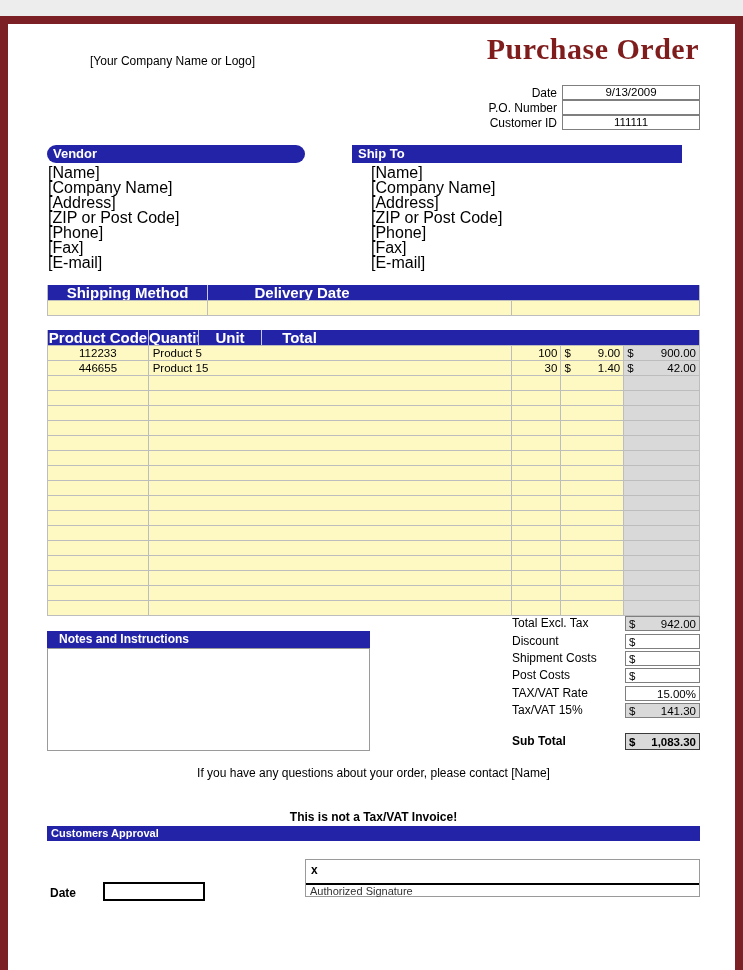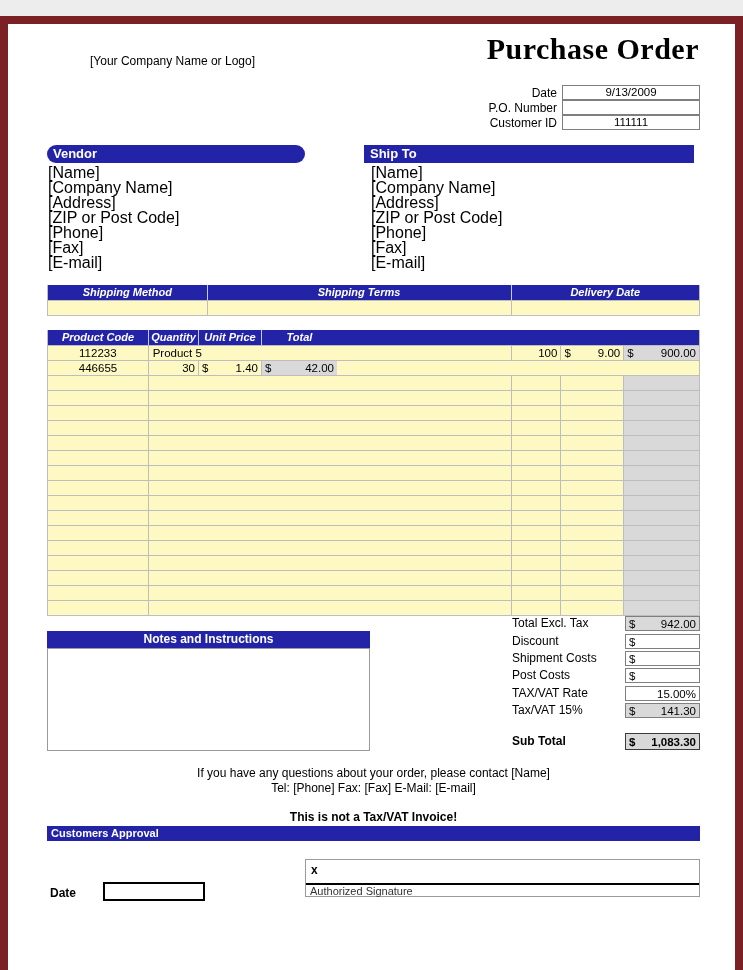--- a/index.html
+++ b/index.html
@@ -4,62 +4,62 @@
 <style>
   * { margin:0; padding:0; box-sizing:border-box; }
   body { background:#ededed; font-family:"Liberation Sans", sans-serif; }
   .page { position:relative; width:743px; height:970px; background:#ffffff; margin:16px auto;
           font-size:12px; color:#000; overflow:hidden; }
   .frame { position:absolute; inset:0; border:8px solid #7b2125; pointer-events:none; z-index:50; }
   .abs { position:absolute; }
 
   #company { left:90px; top:38px; font-size:12px; }
   #title { right:44px; top:16px; font-family:"Liberation Serif", serif; font-weight:bold;
-           font-size:30px; color:#000000; letter-spacing:0.5px; }
+           font-size:30px; color:#7f1d1d; letter-spacing:0.5px; }
 
   .meta-row { position:absolute; right:43px; display:flex; align-items:center; height:15px; }
   .meta-label { width:120px; text-align:right; padding-right:5px; font-size:12px; }
   .meta-box { width:138px; height:15px; border:1px solid #7f7f7f; font-size:11.5px;
               text-align:center; line-height:13px; background:#fff; }
 
   .bar { position:absolute; background:#2323a8; color:#fff; font-weight:bold;
          font-size:13px; height:18px; line-height:18px; padding-left:6px; }
   .addr { position:absolute; font-size:16px; line-height:15px; }
   .addr div { height:15px; }
 
   .flextable { position:absolute; left:47px; width:653px;
                border-left:1px solid #bdbdbd; border-right:1px solid #bdbdbd; }
   .tr { display:flex; height:15px; border-bottom:1px solid #bdbdbd; background:#fef9c3; }
   .tr.th { height:16px; background:#2323a8; border-bottom:1px solid #bdbdbd; }
   .td { border-right:1px solid #bdbdbd; font-size:11.5px; line-height:14px; overflow:hidden; }
   .td:last-child { border-right:none; }
-  .th .td { color:#fff; font-weight:bold; text-align:center; font-size:11px; line-height:15px;
-            border-right:1px solid rgba(255,255,255,0.75);font-style:italic; }
+  .th .td { color:#fff; font-weight:bold; text-align:center; font-size:15px; line-height:15px;
+            border-right:1px solid rgba(255,255,255,0.75); }
   .th .td:last-child { border-right:none; }
 
   
   .s-method { width:160px; } .s-terms { width:305px; } .s-date { width:188px; }
 
   
   .c-code  { width:101px; text-align:center; }
   .c-name  { width:364px; text-align:left; padding-left:4px; }
   .c-qty   { width:50px;  text-align:right; padding-right:3px; }
   .c-price { width:63px;  display:flex; justify-content:space-between; padding:0 3px; }
   .c-total { width:75px;  display:flex; justify-content:space-between; padding:0 3px; background:#d9d9d9; }
   .th .c-price, .th .c-total { display:block; background:transparent; padding:0; }
 
   .sum-label { position:absolute; left:512px; font-size:12px; height:15px; line-height:15px; }
   .sum-box { position:absolute; left:625px; width:75px; height:15px; border:1px solid #7f7f7f;
              font-size:11.5px; display:flex; justify-content:space-between; align-items:center;
              padding:0 3px; background:#fff; }
   .sum-box.gray { background:#d9d9d9; }
   .sum-box.bold { font-weight:bold; border:1px solid #3a3a3a; }
 
-  #notes-bar { left:47px; top:615px; width:323px; height:17px; text-align:center;
-               padding-left:0; font-size:12px; line-height:17px; }
+  #notes-bar { left:47px; top:615px; width:323px; height:17px; text-align:left;
+               padding-left:12px; font-size:12px; line-height:17px; }
   #notes-box { left:47px; top:632px; width:323px; height:103px; border:1px solid #9a9a9a; background:#fff; }
 
   .centerline { position:absolute; left:47px; width:653px; text-align:center; font-size:12px; }
 
   #approval-bar { left:47px; top:810px; width:653px; height:15px; font-size:11px; line-height:15px; padding-left:4px; }
 
   #date-label { left:50px; top:870px; font-weight:bold; font-size:12px; }
   #date-box { left:103px; top:866px; width:102px; height:19px; border:2px solid #000; background:#fff; }
 
   #sig-box { left:305px; top:843px; width:395px; height:38px; border:1px solid #9a9a9a; background:#fff; }
@@ -83,21 +83,21 @@
   <div class="meta-row" style="top:84px">
     <span class="meta-label">P.O. Number</span>
     <span class="meta-box"></span>
   </div>
   <div class="meta-row" style="top:99px">
     <span class="meta-label">Customer ID</span>
     <span class="meta-box">111111</span>
   </div>
 
   <div class="bar" style="left:47px; top:129px; width:258px;border-radius:9px;">Vendor</div>
-  <div class="bar" style="left:364px; top:129px; width:330px;">Ship To</div>
+  <div class="bar" style="left:352px; top:129px; width:330px;">Ship To</div>
 
   <div class="addr" style="left:48px; top:149px;">
     <div>[Name]</div>
     <div>[Company Name]</div>
     <div>[Address]</div>
     <div>[ZIP or Post Code]</div>
     <div>[Phone]</div>
     <div>[Fax]</div>
     <div>[E-mail]</div>
   </div>
@@ -107,21 +107,20 @@
     <div>[Address]</div>
     <div>[ZIP or Post Code]</div>
     <div>[Phone]</div>
     <div>[Fax]</div>
     <div>[E-mail]</div>
   </div>
 
   <div class="flextable" style="top:269px;">
     <div class="tr th">
       <div class="td s-method">Shipping Method</div>
-      <div class="td s-terms">Shipping Terms</div>
       <div class="td s-date">Delivery Date</div>
     </div>
     <div class="tr">
       <div class="td s-method"></div>
       <div class="td s-terms"></div>
       <div class="td s-date"></div>
     </div>
   </div>
 
   <div class="flextable" style="top:314px;">
@@ -141,20 +140,21 @@
         <span>9.00</span>
       </div>
       <div class="td c-total">
         <span>$</span>
         <span>900.00</span>
       </div>
     </div>
 
     <div class="tr">
       <div class="td c-code">446655</div>
+      <div class="td c-name">Product 15</div>
       <div class="td c-qty">30</div>
       <div class="td c-price">
         <span>$</span>
         <span>1.40</span>
       </div>
       <div class="td c-total">
         <span>$</span>
         <span>42.00</span>
       </div>
     </div>
@@ -314,21 +314,20 @@
   <div class="sum-label" style="top:718px; font-weight:bold;">Sub Total</div>
   <div class="sum-box gray bold" style="top:717px; height:17px;">
     <span>$</span>
     <span>1,083.30</span>
   </div>
 
   <div class="bar" id="notes-bar">Notes and Instructions</div>
   <div class="abs" id="notes-box"></div>
 
   <div class="centerline" style="top:750px">If you have any questions about your order, please contact [Name]</div>
-  <div class="centerline" style="top:765px">Tel: [Phone] Fax: [Fax] E-Mail: [E-mail]</div>
   <div class="centerline" style="top:794px; font-weight:bold;">This is not a Tax/VAT Invoice!</div>
 
   <div class="bar" id="approval-bar">Customers Approval</div>
 
   <div class="abs" id="date-label">Date</div>
   <div class="abs" id="date-box"></div>
 
   <div class="abs" id="sig-box">
     <span id="sig-x">x</span>
     <div id="sig-line"></div>

